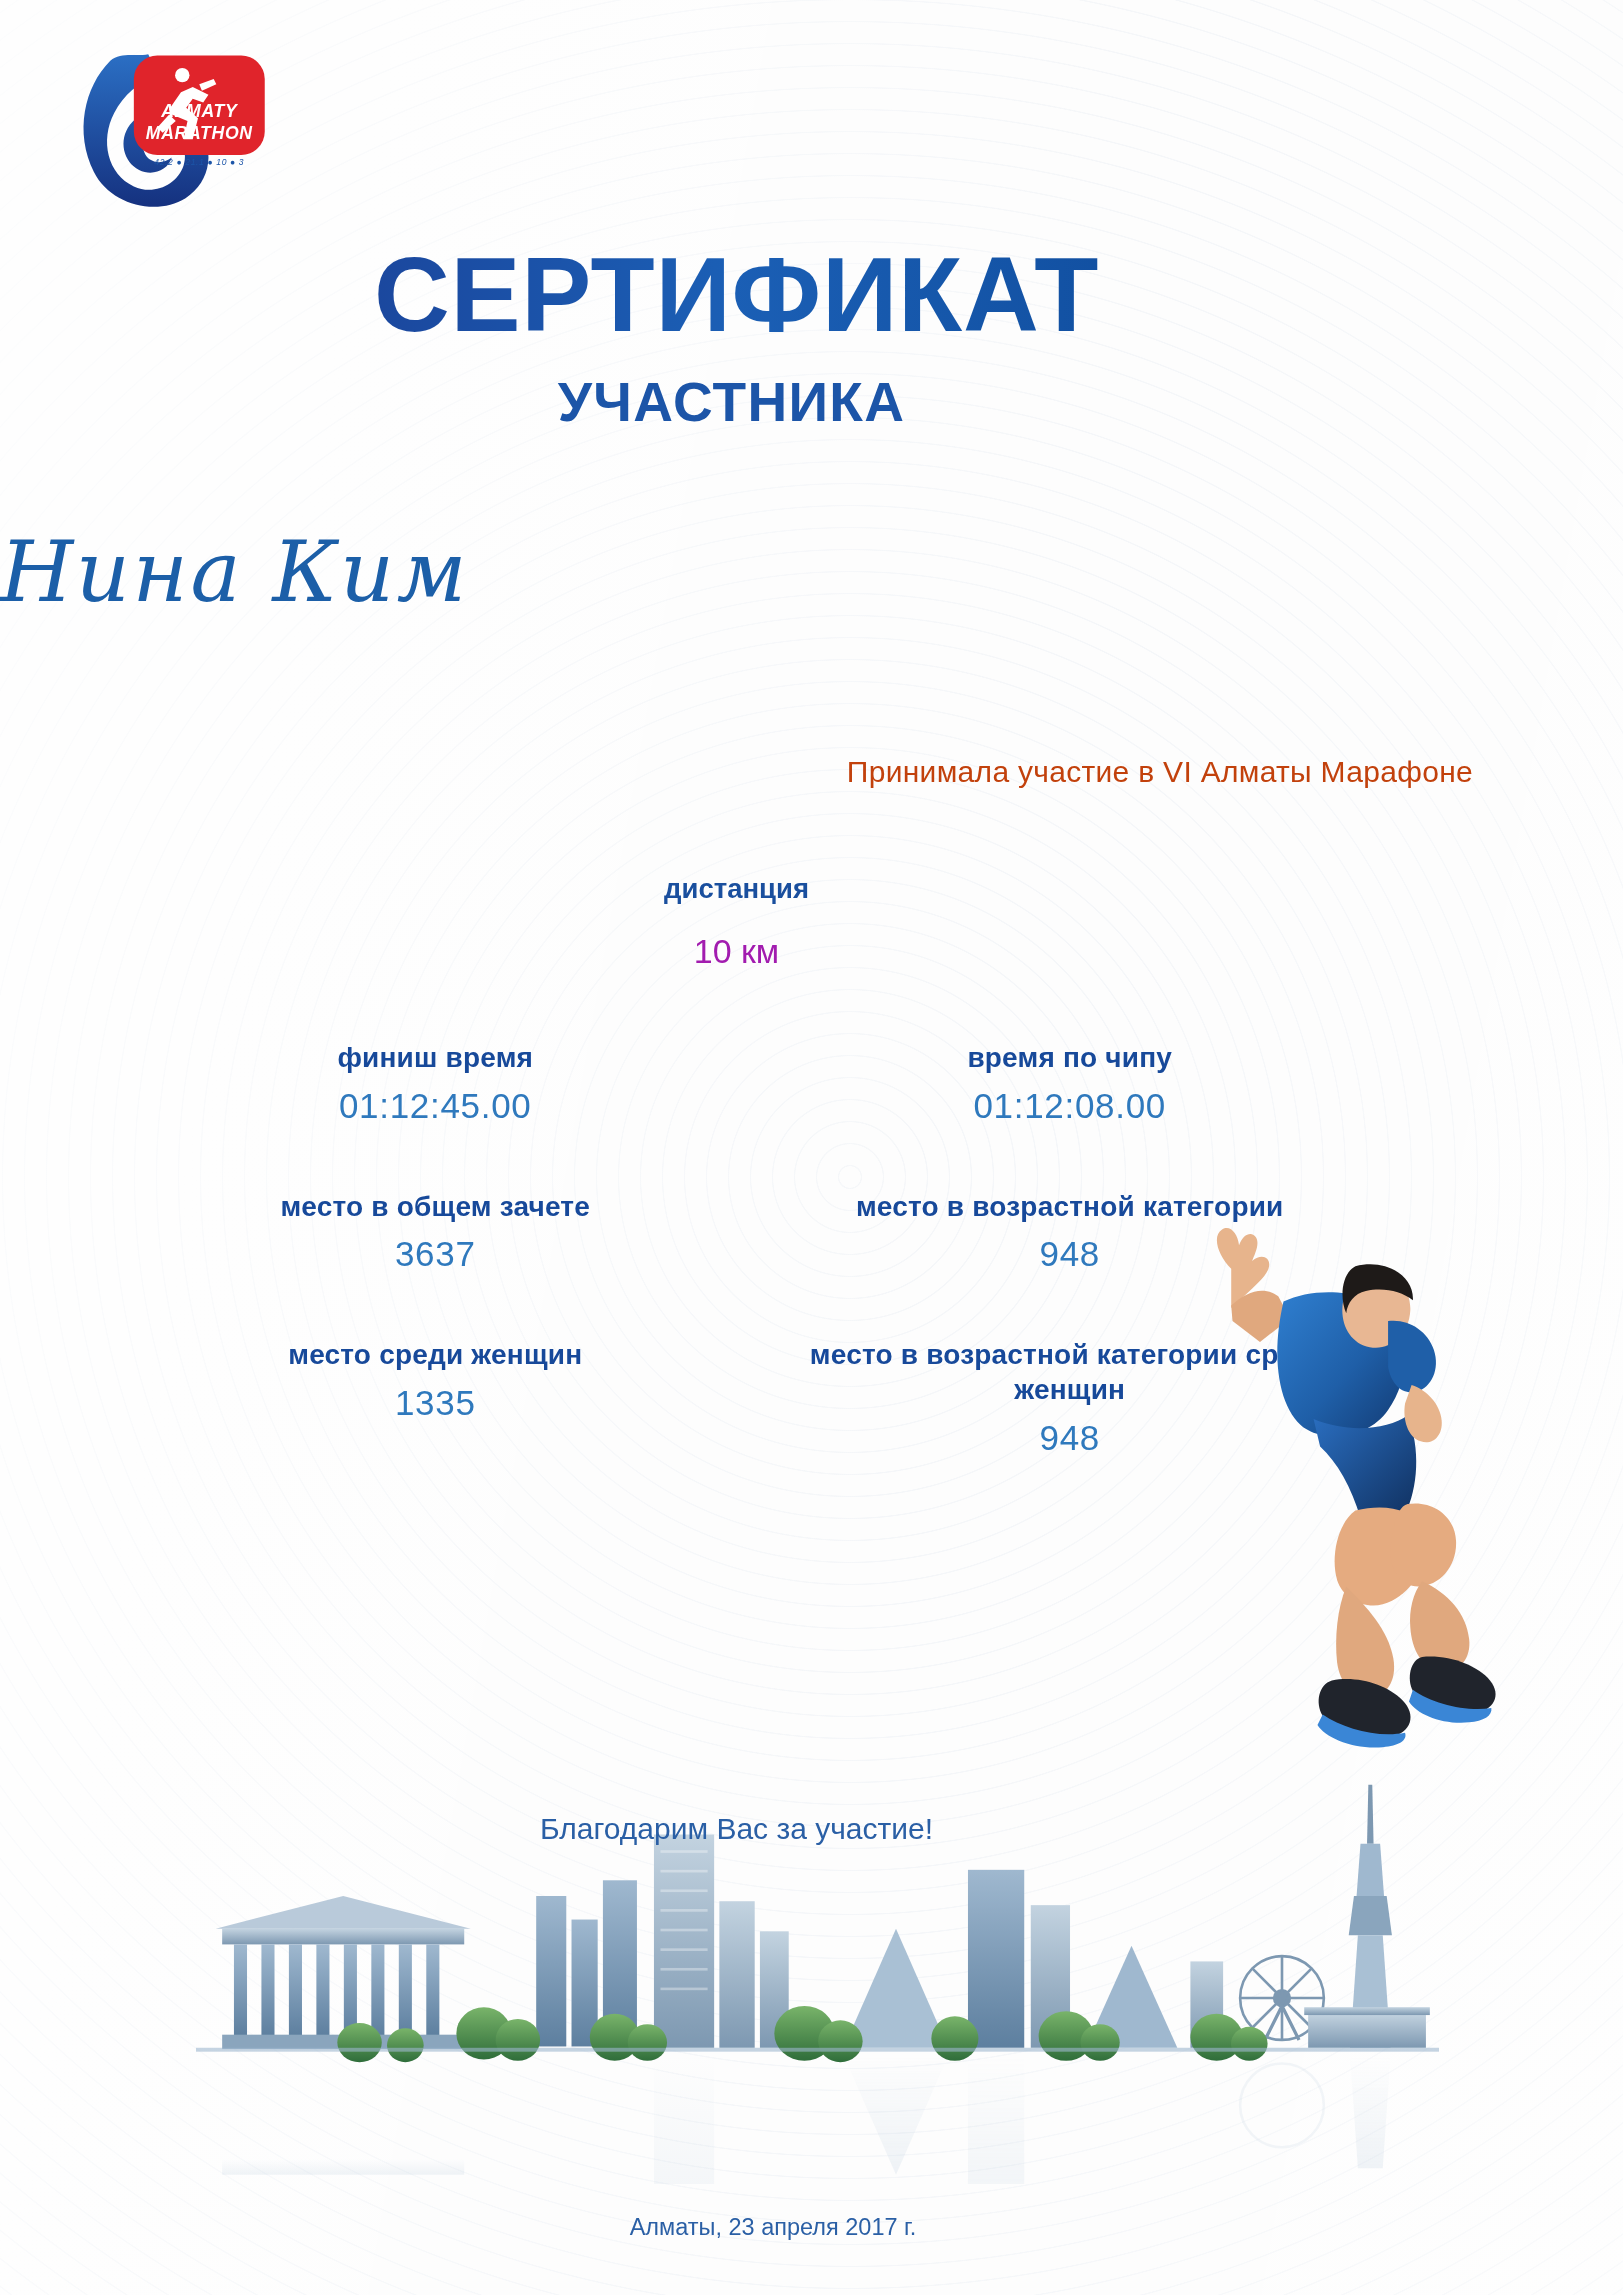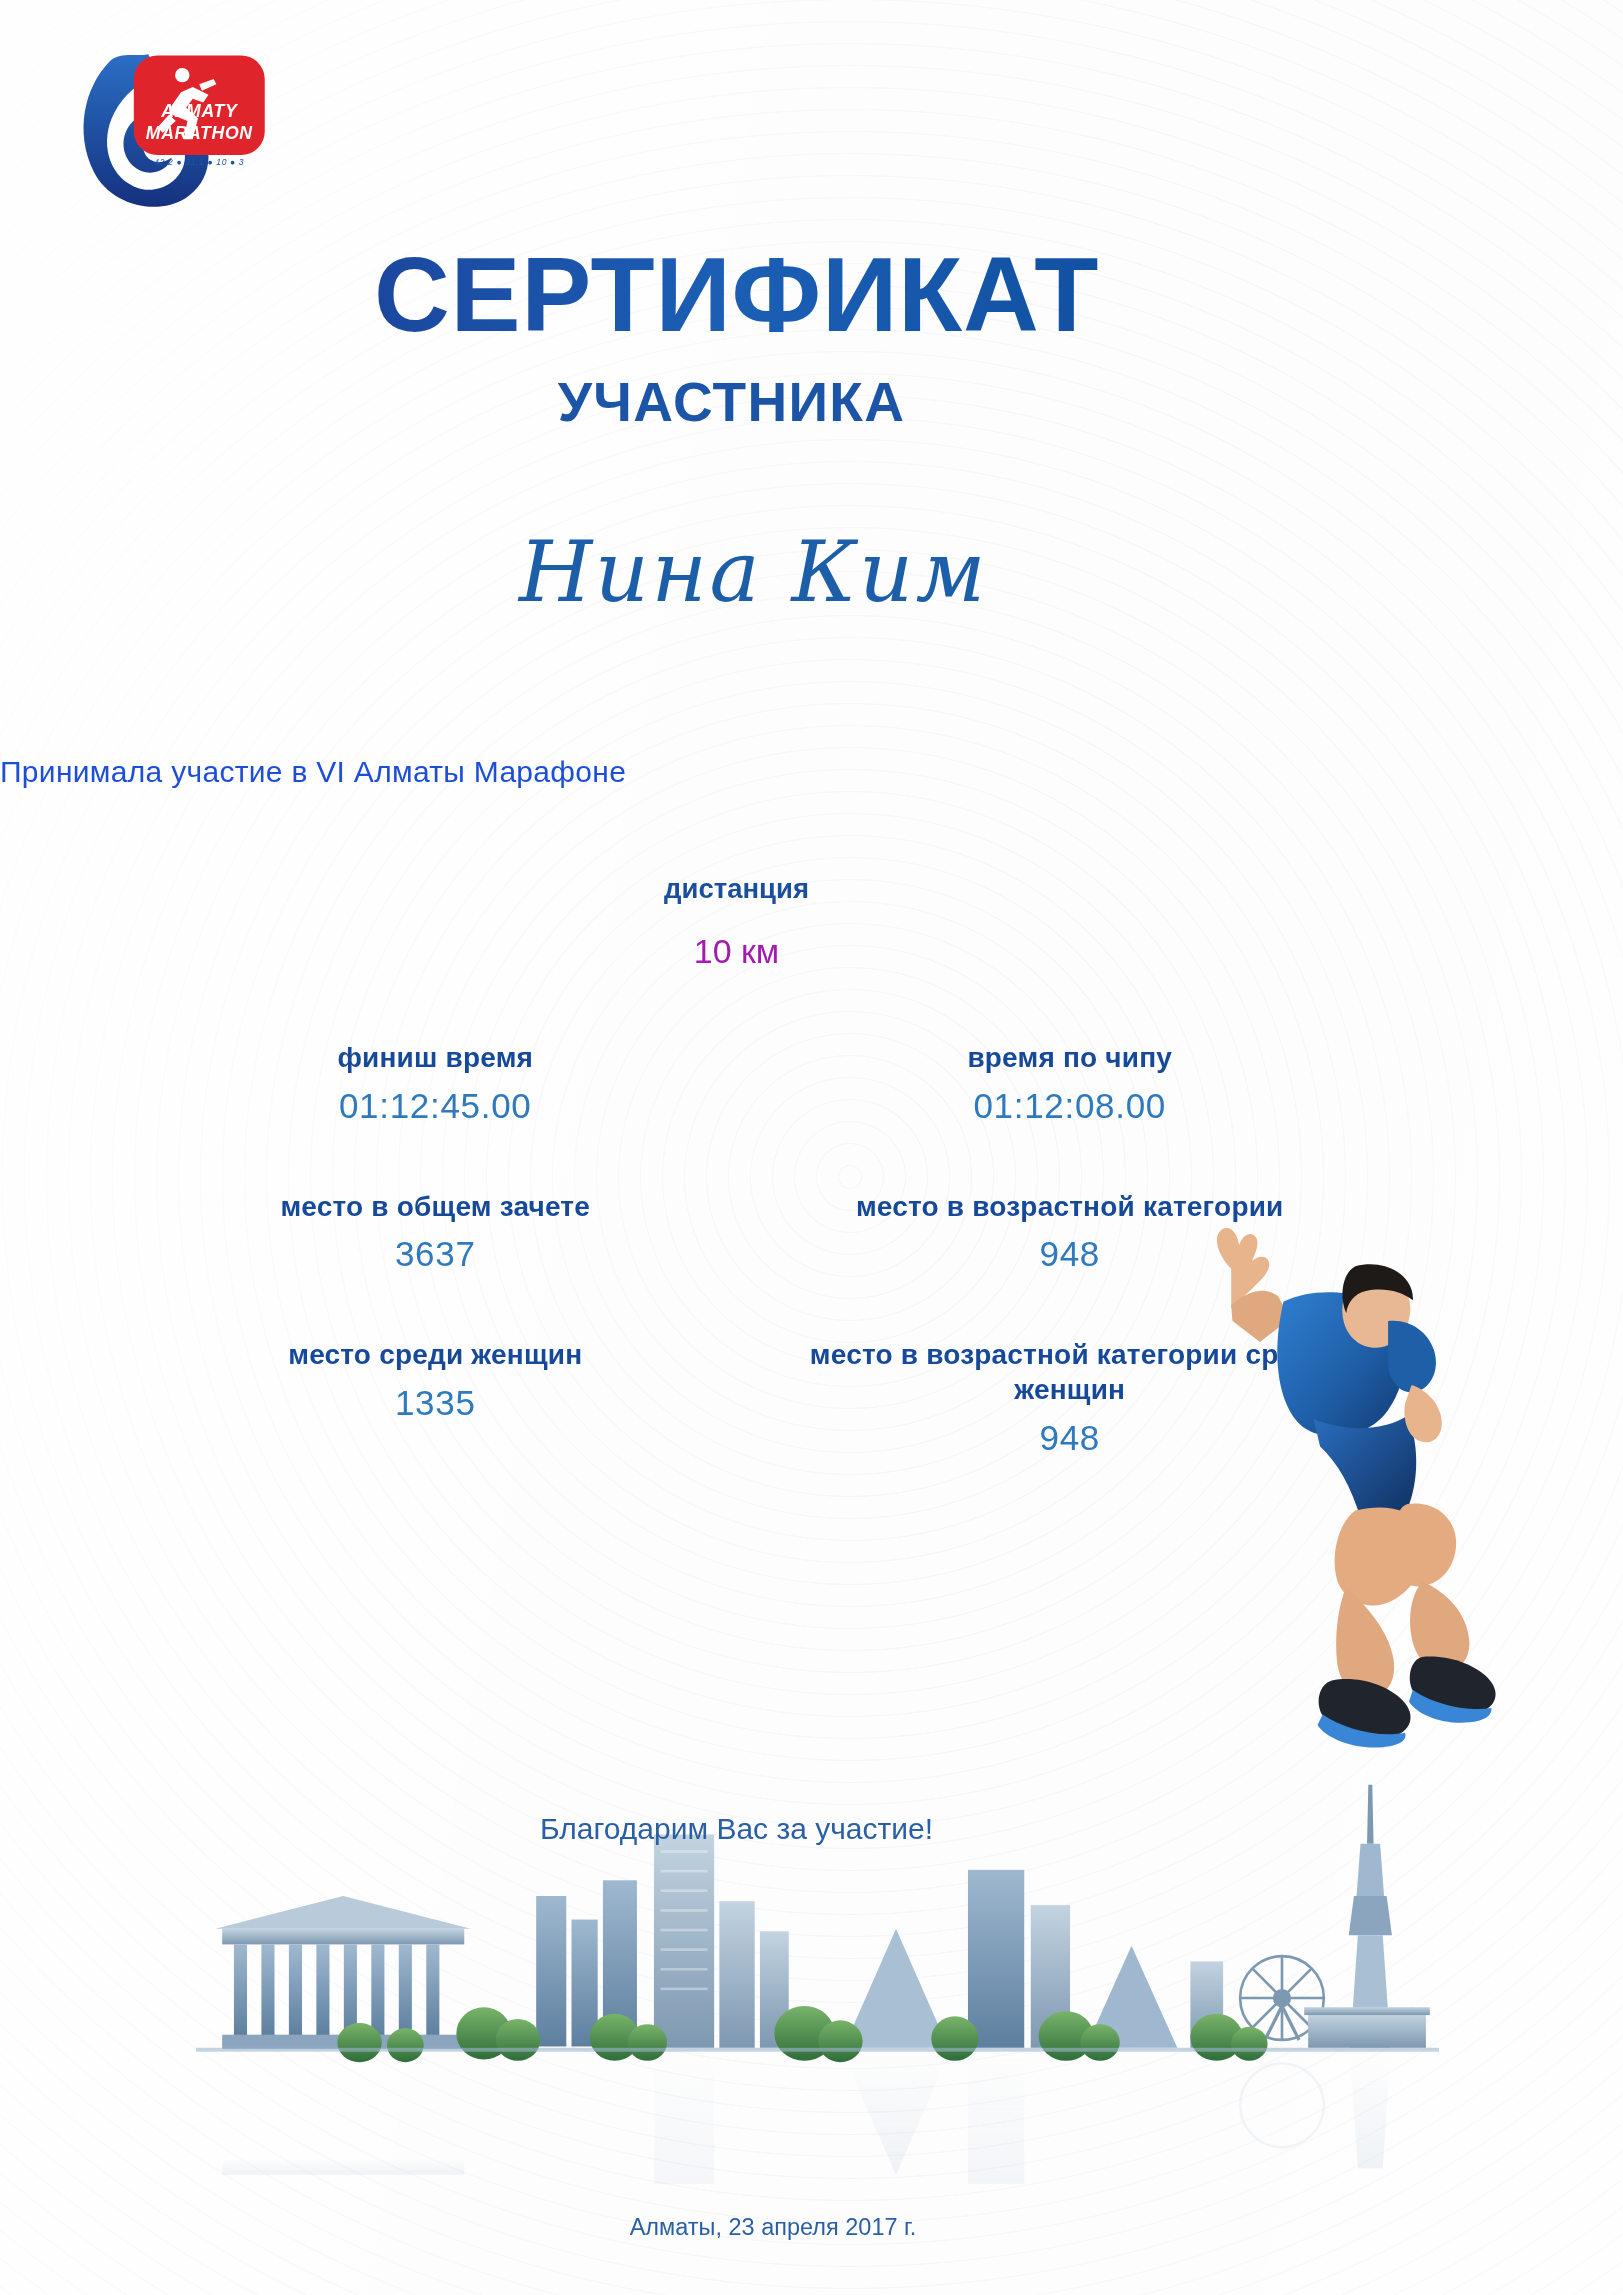--- a/index.html
+++ b/index.html
@@ -92,39 +92,39 @@
     font-weight: bold;
     letter-spacing: 1.3px;
     color: #1c55a8;
   }
 
   
   .participant-name {
     position: absolute;
     left: 0; right: 0;
     top: 530px;
-    text-align: center;
+    text-align: left;
     padding-right: 116px;
     font-family: "DejaVu Serif", serif;
     font-style: italic;
     font-size: 84px;
     line-height: 1;
     letter-spacing: 2.6px;
     color: #1c5fa8;
   }
 
   
   .participation {
     position: absolute;
     left: 0; right: 0;
     top: 755px;
-    text-align: left;
+    text-align: right;
     padding-right: 150px;
     font-size: 30px;
-    color: #1d4ed8;
+    color: #c2410c;
     letter-spacing: 0.3px;
   }
 
   
   .distance-label {
     position: absolute;
     left: 0; right: 0;
     top: 873px;
     text-align: center;
     padding-right: 150px;

